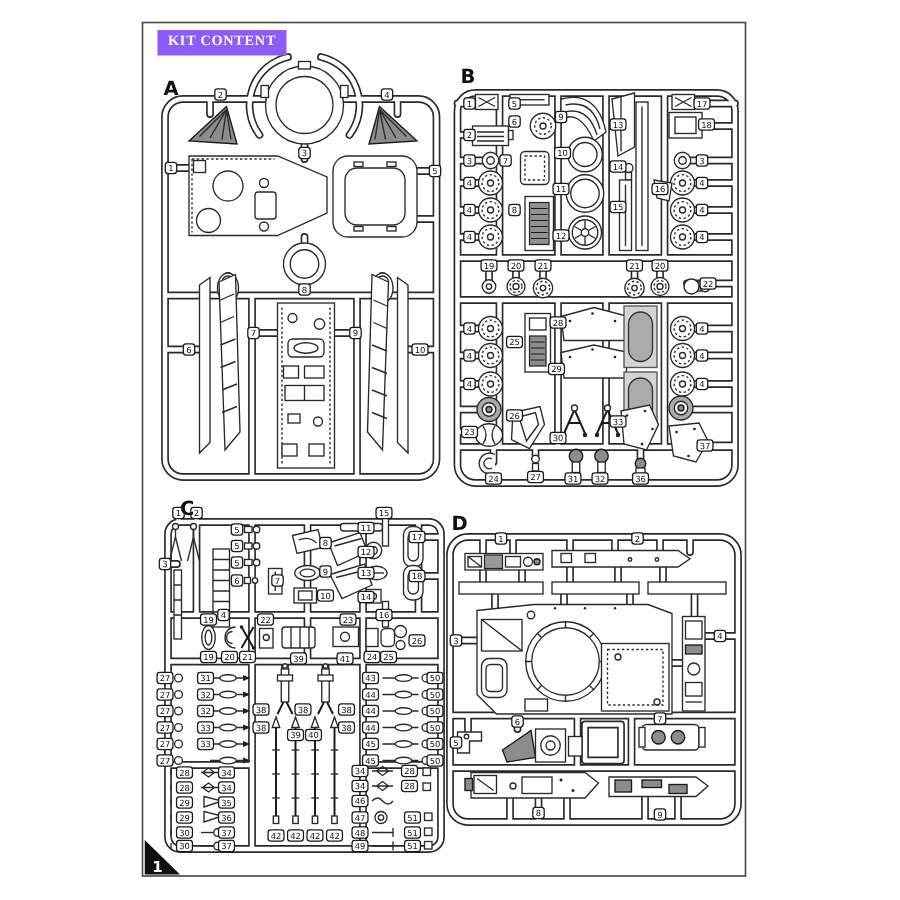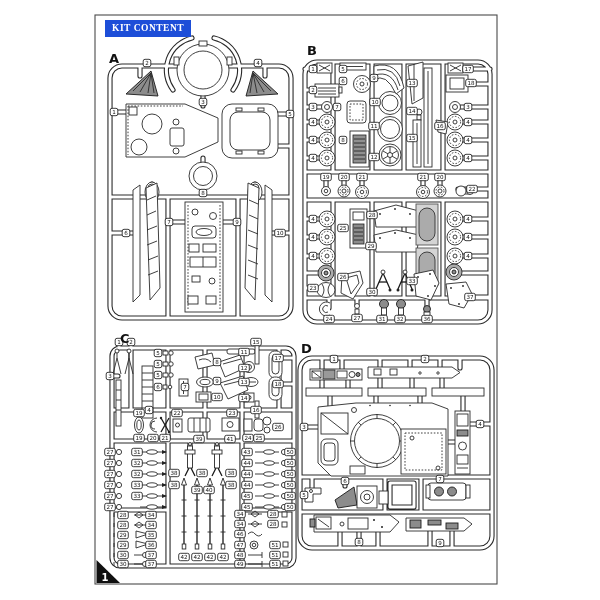--- a/index.html
+++ b/index.html
@@ -1,17 +1,17 @@
 <!DOCTYPE html>
 <html><head>
 <meta charset="utf-8">
 <style>
   html,body{margin:0;padding:0;background:#fff;width:600px;height:600px;overflow:hidden}
   #page{position:relative;width:600px;height:600px;font-family:"DejaVu Sans",sans-serif}
-  #title-box{position:absolute;left:105px;top:20px;width:86px;height:17px;background:#1d4ed8;color:#fff;
+  #title-box{position:absolute;left:105px;top:20px;width:86px;height:17px;background:#8b5cf6;color:#fff;
     font-family:"Liberation Serif",serif;font-weight:700;font-size:9.5px;letter-spacing:.5px;
     line-height:17px;padding-left:7px;box-sizing:border-box}
   svg{position:absolute;left:0;top:0}
   .chO{fill:none;stroke:#2a2a2a;stroke-width:5.2;stroke-linecap:round;stroke-linejoin:round}
   .chI{fill:none;stroke:#ffffff;stroke-width:3.0;stroke-linecap:round;stroke-linejoin:round}
   .pt{fill:#ffffff;stroke:#2a2a2a;stroke-width:.9}
   .ptg{fill:#ababab;stroke:#2a2a2a;stroke-width:.9}
   .ptd{fill:#8c8c8c;stroke:#1a1a1a;stroke-width:.9}
   .ptl{fill:#d4d4d4;stroke:#555;stroke-width:.9}
   .ln{fill:none;stroke:#2a2a2a;stroke-width:.9}

